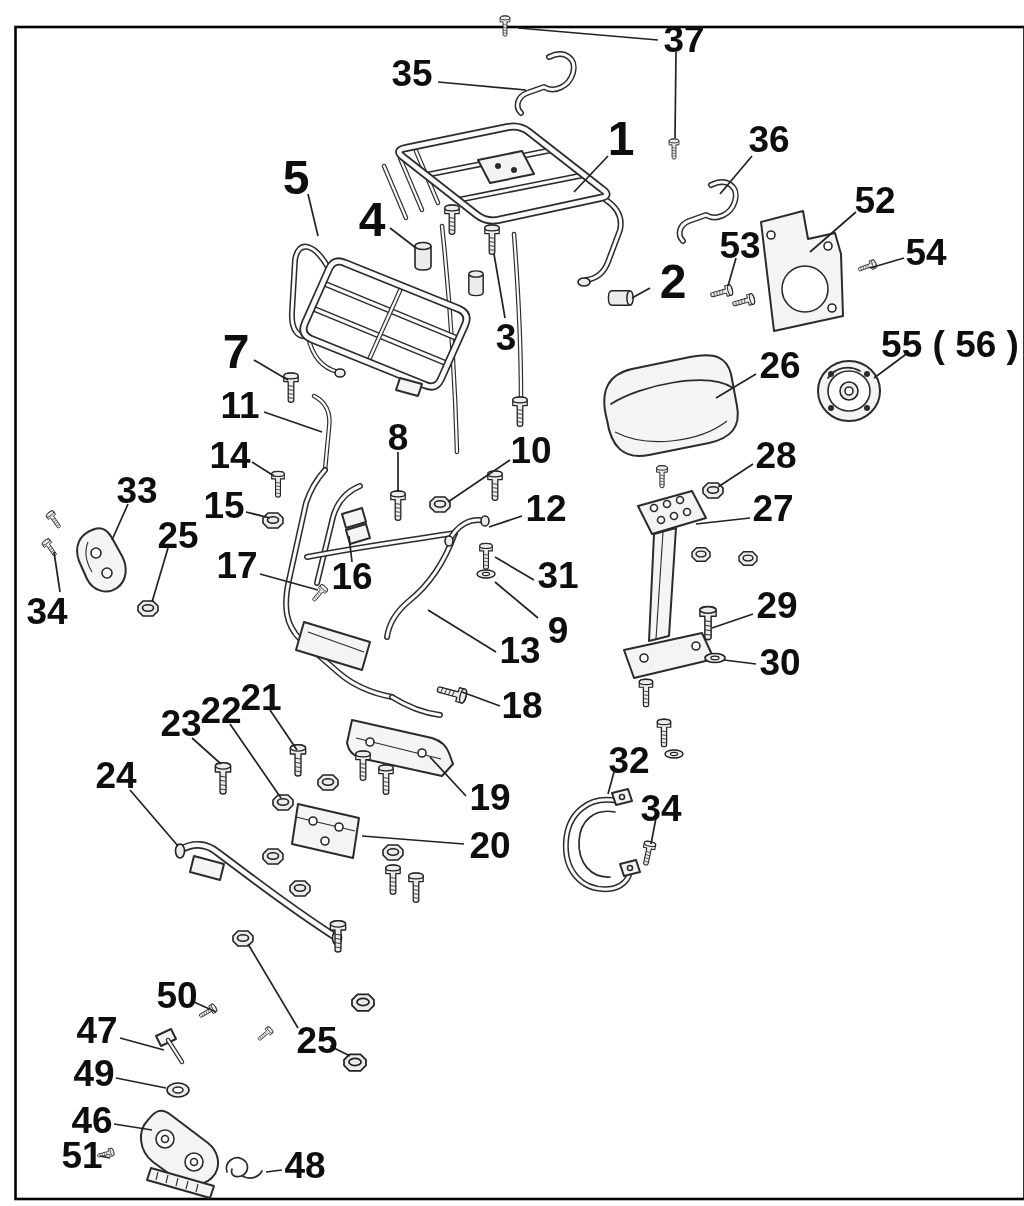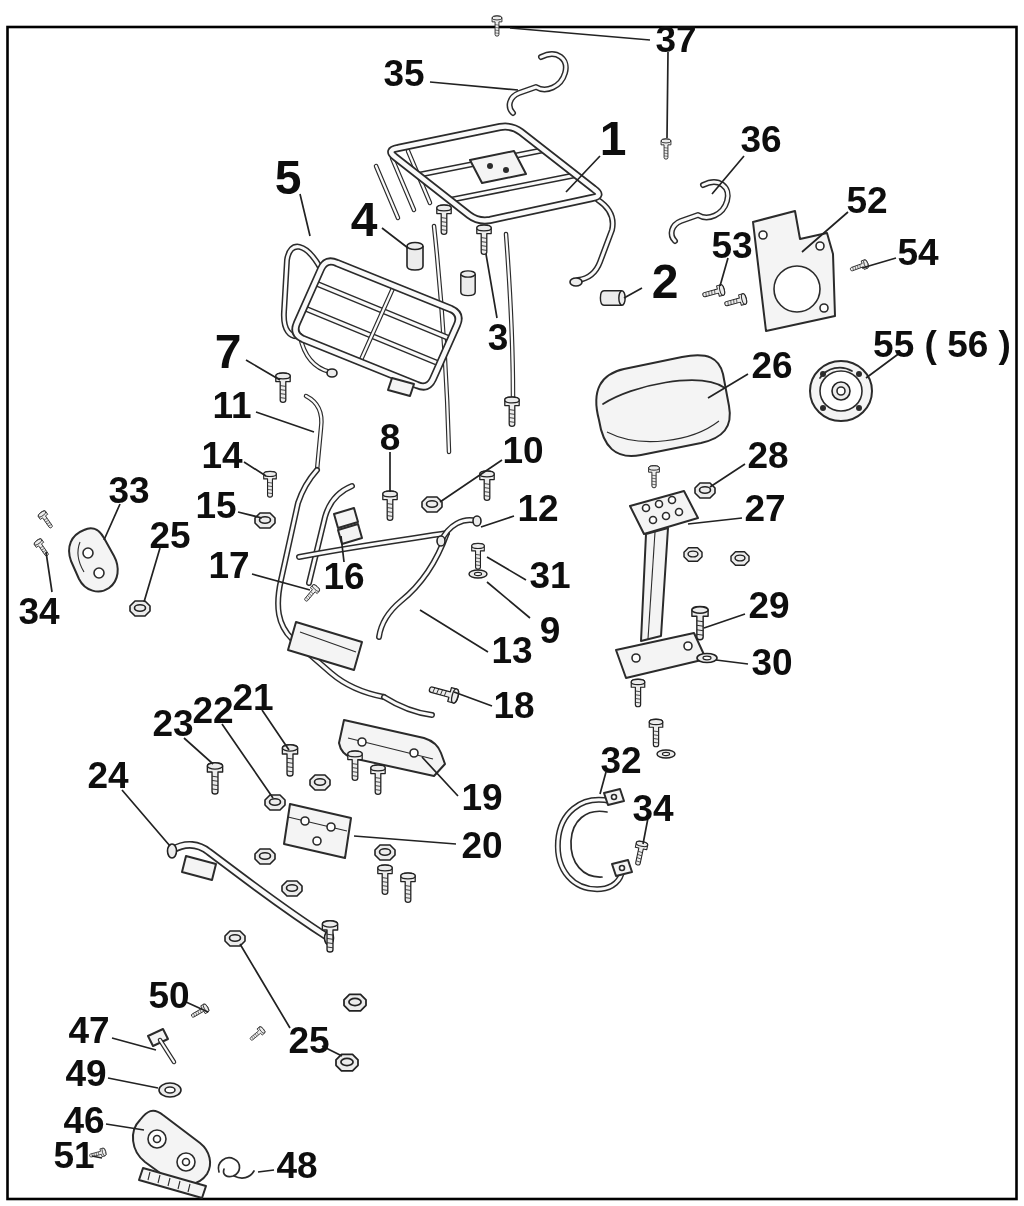--- a/index.html
+++ b/index.html
@@ -1,18 +1,18 @@
 <!DOCTYPE html>
 <html><head>
 <meta charset="utf-8">
 <style>
   * { margin:0; padding:0; box-sizing:border-box; }
   html,body { background:#ffffff; width:1024px; }
   body { font-family:"Liberation Sans","DejaVu Sans",sans-serif; }
-  .canvas { position:relative; width:1024px; height:1206px; background:#ffffff; overflow:hidden; }
+  .canvas { position:relative; width:1024px; height:1206px; background:#ffffff; overflow:hidden;padding-left:8px; }
   svg { display:block; }
 
   .border-rect { fill:none; stroke:#000000; stroke-width:2.6; }
 
   
   .to { fill:none; stroke:#2b2b2b; stroke-linejoin:round; stroke-linecap:round; }
   .ti { fill:none; stroke:#fafafa; stroke-linejoin:round; stroke-linecap:round; }
   .to-b { stroke-width:8; }   .ti-b { stroke-width:4.6; }
   .to-m { stroke-width:6; }   .ti-m { stroke-width:3; }
   .to-s { stroke-width:4.5; } .ti-s { stroke-width:2.2; }

